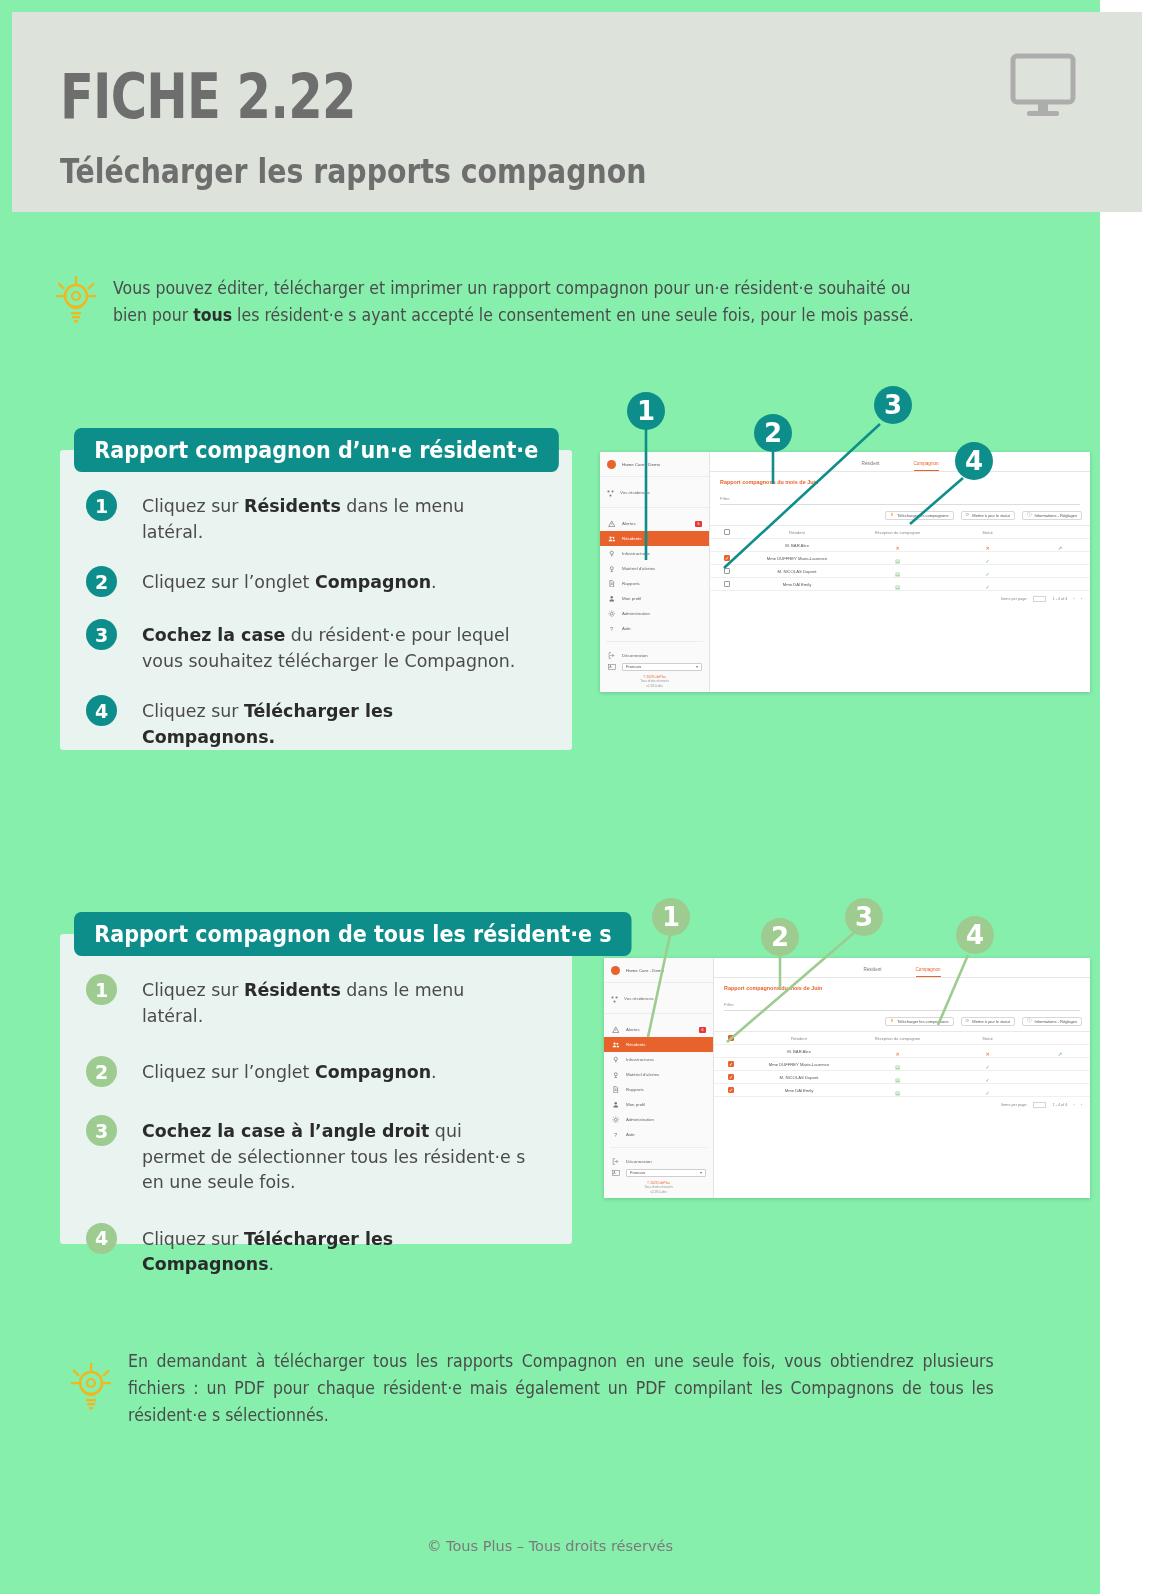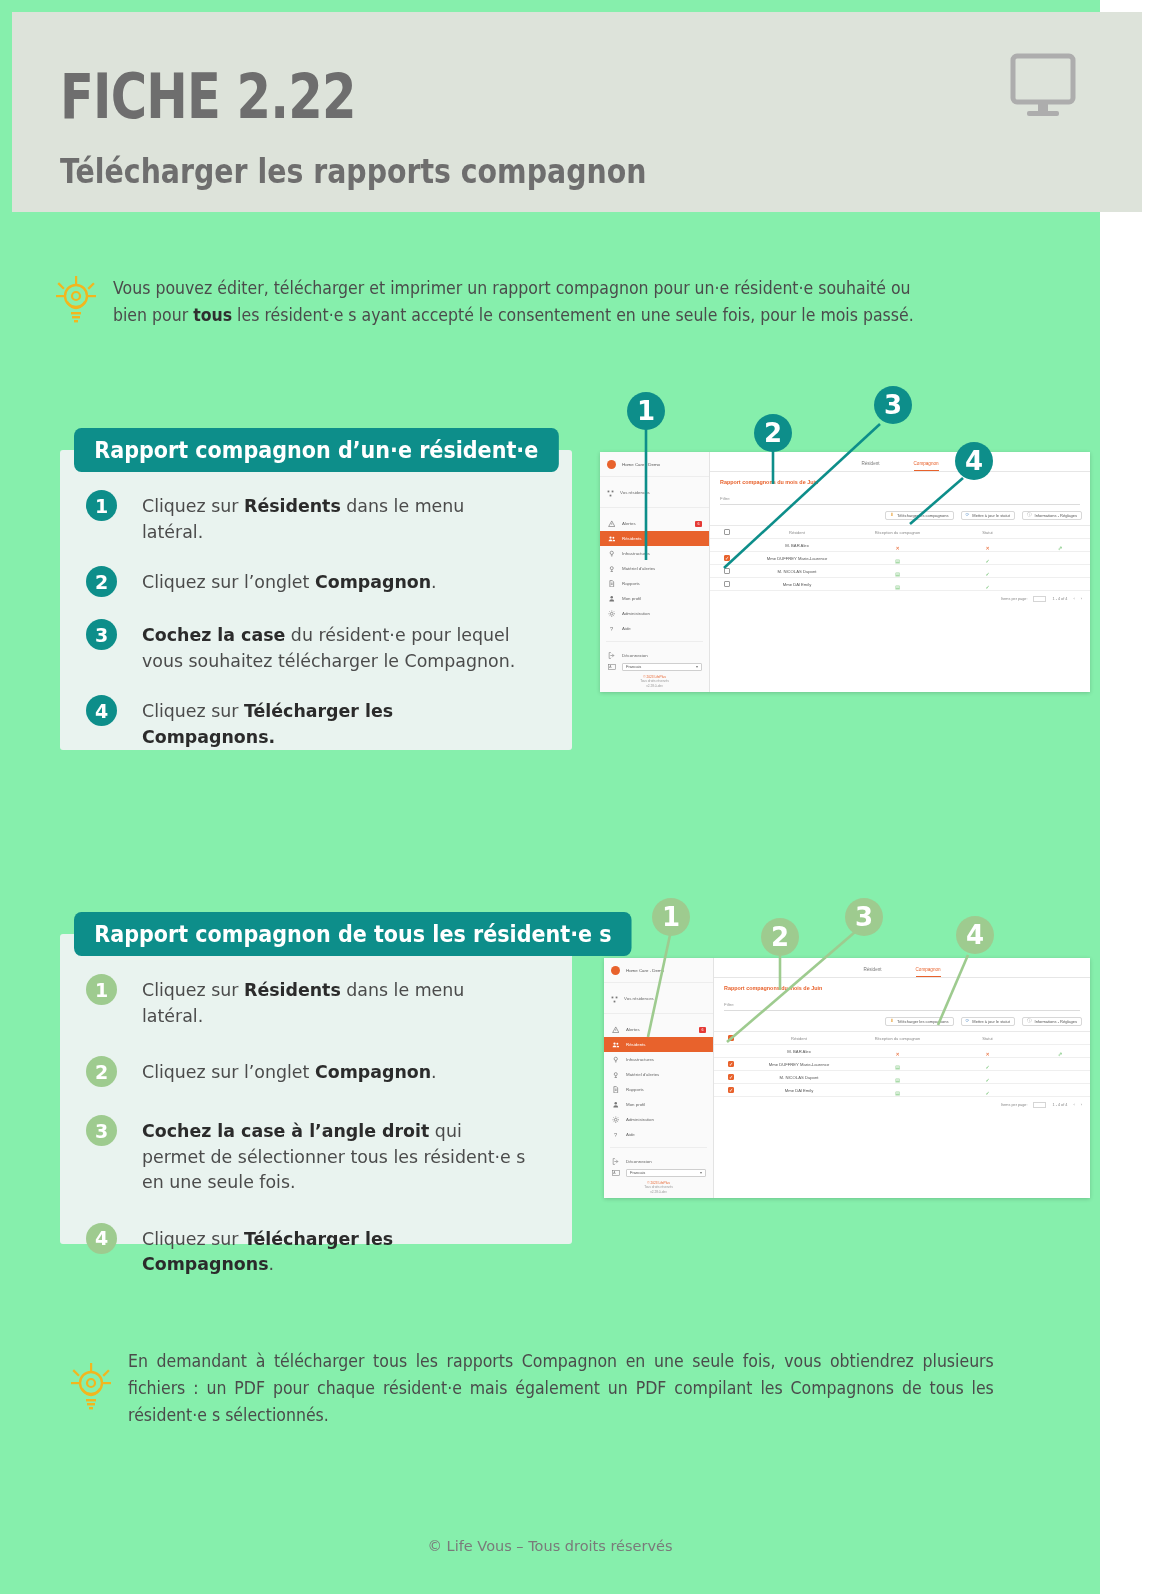--- a/index.html
+++ b/index.html
@@ -731,15 +731,15 @@
         <rect x="20" y="2" width="2.2" height="8" fill="#f2b61e"></rect>
         <rect x="1" y="21" width="8" height="2.2" fill="#f2b61e"></rect>
         <rect x="33" y="21" width="8" height="2.2" fill="#f2b61e"></rect>
         <rect x="5" y="8" width="2.2" height="8" fill="#f2b61e" transform="rotate(-45 6 12)"></rect>
         <rect x="35" y="8" width="2.2" height="8" fill="#f2b61e" transform="rotate(45 36 12)"></rect>
       </svg>
     </div>
     <div class="tip-text">En demandant à télécharger tous les rapports Compagnon en une seule fois, vous obtiendrez plusieurs fichiers : un PDF pour chaque résident·e   mais également un PDF compilant les Compagnons de tous les résident·e s sélectionnés.</div>
   </div>
 
-  <div class="page-footer">© Life Vous – Tous droits réservés</div>
+  <div class="page-footer">© Tous Plus – Tous droits réservés</div>
 
 </div>
 
 </body></html>

